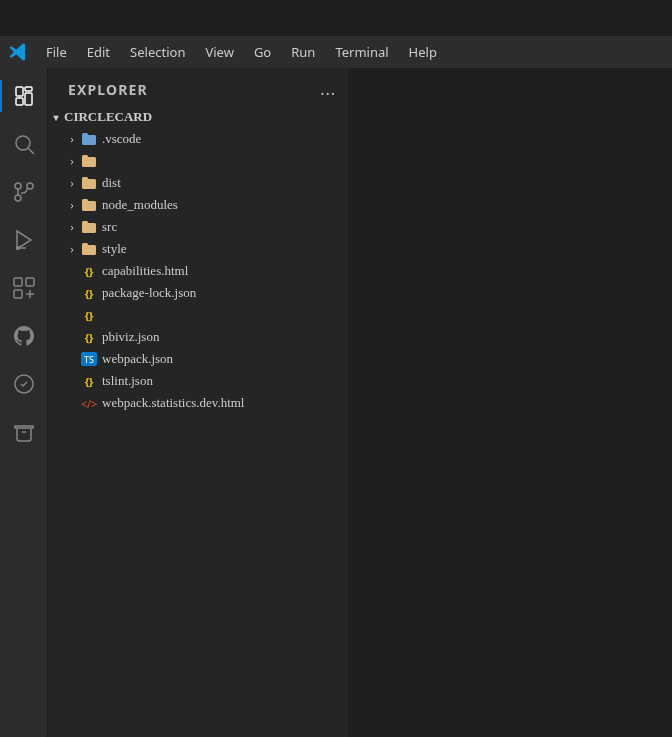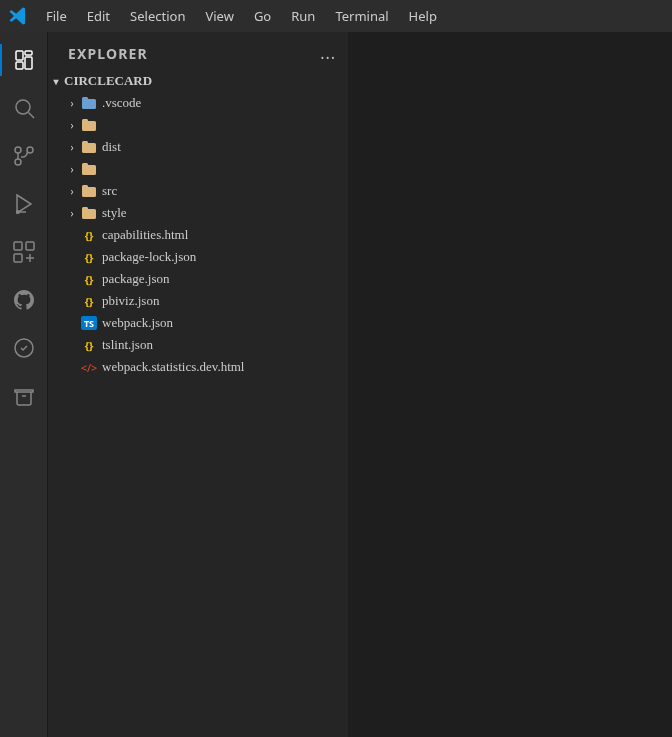--- a/index.html
+++ b/index.html
@@ -15,20 +15,21 @@
 
     
     .menu-bar {
       display: flex;
       align-items: center;
       background: #2d2d2d;
       height: 30px;
       padding: 16px 8px;
       gap: 4px;
       flex-shrink: 0;
+      margin-top: 36px;
     }
     .vscode-logo {
       width: 20px;
       height: 20px;
       margin-right: 6px;
       flex-shrink: 0;
     }
     .menu-item {
       color: #cccccc;
       font-size: 13px;
@@ -158,21 +159,21 @@
     
     .folder-icon { color: #dcb67a; }
     .folder-icon-blue { color: #6a9fd4; }
 
     
     .json-icon { color: #f1c40f; font-size: 11px; font-weight: bold; }
     .ts-icon {
       background: #007acc;
       color: white;
       font-size: 9px;
-      font-weight: bold;
+      font-weight: normal;
       border-radius: 2px;
       width: 16px;
       height: 14px;
       display: inline-flex;
       align-items: center;
       justify-content: center;
     }
     .html-icon { color: #e34c26; font-size: 11px; }
 
     
@@ -323,20 +324,21 @@
       </div>
 
       <div class="tree-item">
         <div class="tree-indent"></div>
         <div class="tree-arrow">›</div>
         <div class="tree-icon folder-icon">
           <svg width="16" height="16" viewBox="0 0 16 16" fill="currentColor">
             <path d="M1 3.5A1.5 1.5 0 012.5 2h3.75l1 2H13.5A1.5 1.5 0 0115 5.5v7A1.5 1.5 0 0113.5 14h-11A1.5 1.5 0 011 12.5z"></path>
           </svg>
         </div>
+        <span class="tree-label">node_modules</span>
       </div>
 
       <div class="tree-item">
         <div class="tree-indent"></div>
         <div class="tree-arrow">›</div>
         <div class="tree-icon folder-icon">
           <svg width="16" height="16" viewBox="0 0 16 16" fill="currentColor">
             <path d="M1 3.5A1.5 1.5 0 012.5 2h3.75l1 2H13.5A1.5 1.5 0 0115 5.5v7A1.5 1.5 0 0113.5 14h-11A1.5 1.5 0 011 12.5z"></path>
           </svg>
         </div>
@@ -365,21 +367,20 @@
         <div class="tree-indent"></div>
         <div class="tree-arrow" style="visibility:hidden">›</div>
         <div class="tree-icon json-icon">{}</div>
         <span class="tree-label">package-lock.json</span>
       </div>
 
       <div class="tree-item">
         <div class="tree-indent"></div>
         <div class="tree-arrow" style="visibility:hidden">›</div>
         <div class="tree-icon json-icon">{}</div>
-        <span class="tree-label">package.json</span>
       </div>
 
       <div class="tree-item">
         <div class="tree-indent"></div>
         <div class="tree-arrow" style="visibility:hidden">›</div>
         <div class="tree-icon json-icon">{}</div>
         <span class="tree-label">pbiviz.json</span>
       </div>
 
       <div class="tree-item">

